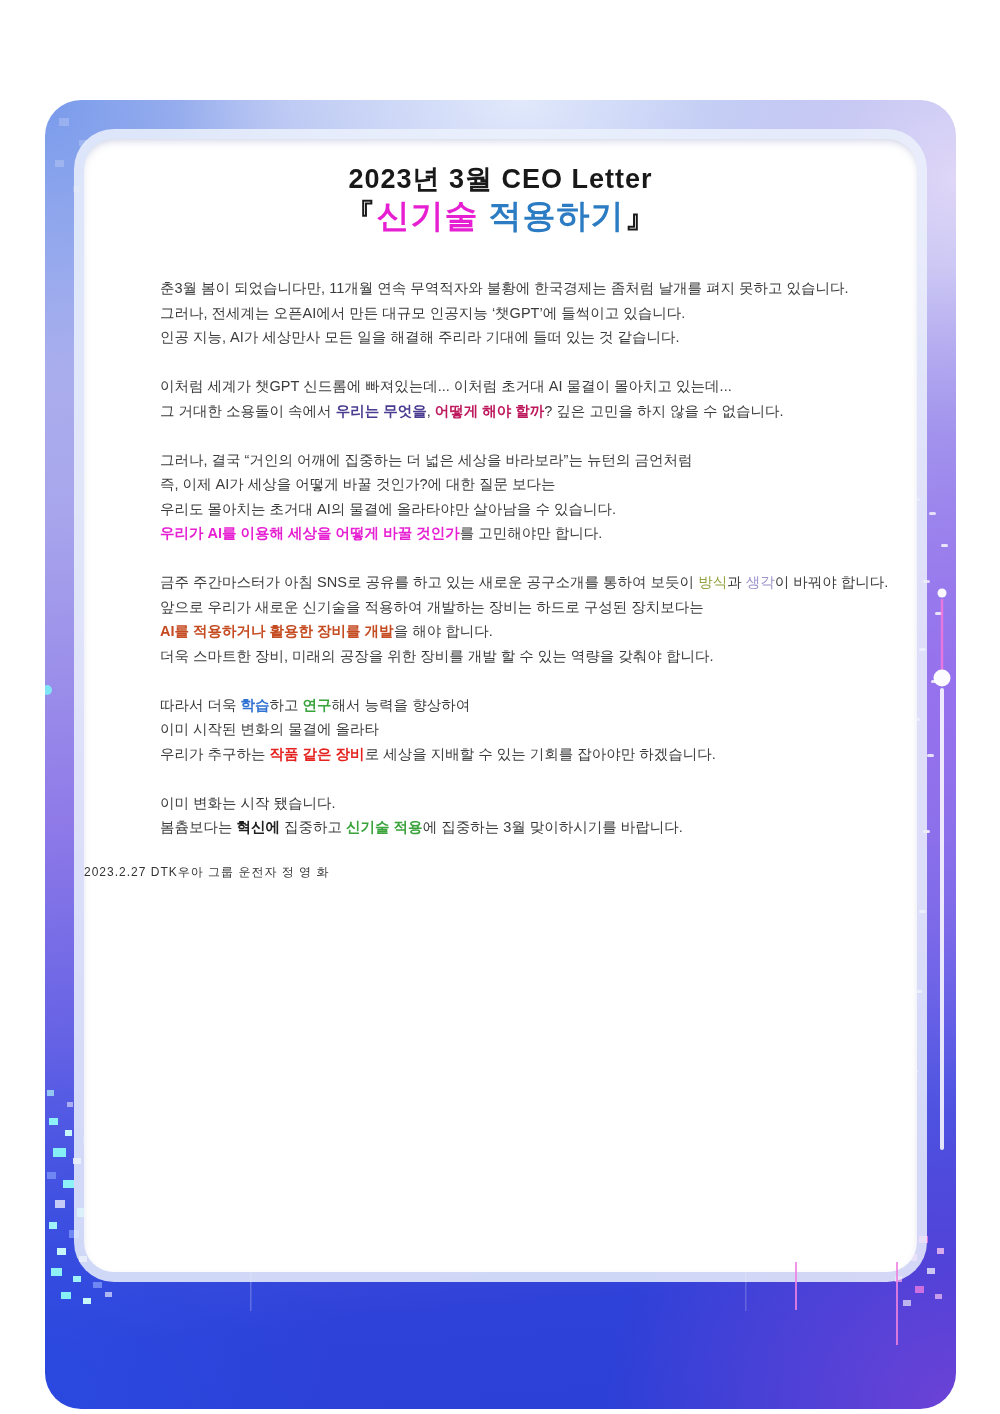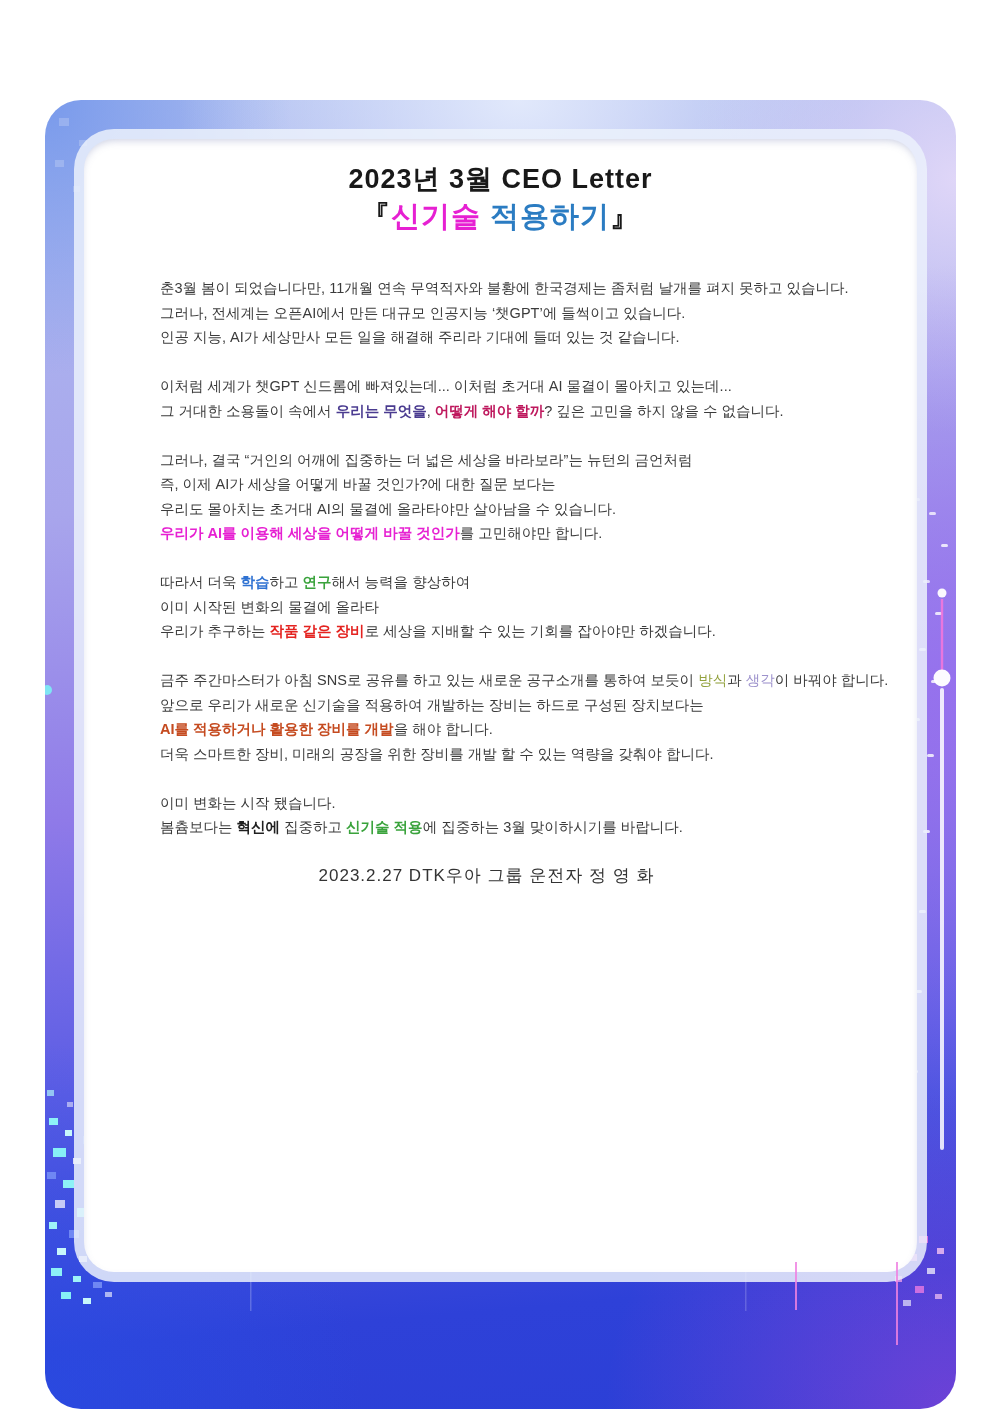--- a/index.html
+++ b/index.html
@@ -25,29 +25,29 @@
   }
   .card{
     left:39px;top:39px;width:833px;height:1133px;border-radius:30px;background:#ffffff;
     box-shadow:0 0 0 10px rgba(235,241,252,0.85), inset 0 4px 9px -3px rgba(95,105,165,0.35);
   }
   .title1{
     margin-top:23px;text-align:center;font-size:27px;font-weight:bold;color:#191919;
     letter-spacing:1px;line-height:34px;
   }
   .title2{
-    text-align:center;font-size:29px;font-weight:bold;color:#191919;line-height:40px;letter-spacing:1px;
+    text-align:center;font-size:33px;font-weight:bold;color:#191919;line-height:40px;letter-spacing:1px;
   }
   .letter-body{
     margin-top:40px;padding:0 40px 0 76px;font-size:14.5px;color:#3b3b3b;line-height:24.5px;
   }
   .paragraph{margin:0 0 24.5px 0;}
   .line{min-height:24.5px;white-space:nowrap;}
   .signature{
-    text-align:center;padding-right:28px;margin-top:17px;font-size:17px;color:#333333;letter-spacing:1px;
+    text-align:left;padding-right:28px;margin-top:17px;font-size:12px;color:#333333;letter-spacing:1px;
   }
   
   .seg-plain{}
   .seg-bracket{color:#191919;}
   .seg-title_magenta{color:#e620d2;}
   .seg-title_blue{color:#2b7cc2;}
   .seg-indigo{color:#4a3b90;font-weight:bold;}
   .seg-orange{color:#be185d;font-weight:bold;}
   .seg-magenta{color:#e620d2;font-weight:bold;text-align:right;}
   .seg-olive{color:#93a23e;}
@@ -185,31 +185,31 @@
           <div class="line"><span class="seg-plain">이처럼 세계가 챗GPT 신드롬에 빠져있는데... 이처럼 초거대 AI 물결이 몰아치고 있는데...</span></div>
           <div class="line"><span class="seg-plain">그 거대한 소용돌이 속에서 </span><span class="seg-indigo">우리는 무엇을</span><span class="seg-plain">, </span><span class="seg-orange">어떻게 해야 할까</span><span class="seg-plain">? 깊은 고민을 하지 않을 수 없습니다.</span></div>
         </div>
         <div class="paragraph">
           <div class="line"><span class="seg-plain">그러나, 결국 “거인의 어깨에 집중하는 더 넓은 세상을 바라보라”는 뉴턴의 금언처럼</span></div>
           <div class="line"><span class="seg-plain">즉, 이제 AI가 세상을 어떻게 바꿀 것인가?에 대한 질문 보다는</span></div>
           <div class="line"><span class="seg-plain">우리도 몰아치는 초거대 AI의 물결에 올라타야만 살아남을 수 있습니다.</span></div>
           <div class="line"><span class="seg-magenta">우리가 AI를 이용해 세상을 어떻게 바꿀 것인가</span><span class="seg-plain">를 고민해야만 합니다.</span></div>
         </div>
         <div class="paragraph">
-          <div class="line"><span class="seg-plain">따라서 더욱 </span><span class="seg-blue">학습</span><span class="seg-plain">하고 </span><span class="seg-green">연구</span><span class="seg-plain">해서 능력을 향상하여</span></div>
-          <div class="line"><span class="seg-plain">이미 시작된 변화의 물결에 올라타</span></div>
-          <div class="line"><span class="seg-plain">우리가 추구하는 </span><span class="seg-red">작품 같은 장비</span><span class="seg-plain">로 세상을 지배할 수 있는 기회를 잡아야만 하겠습니다.</span></div>
-        </div>
-        <div class="paragraph">
           <div class="line"><span class="seg-plain">금주 주간마스터가 아침 SNS로 공유를 하고 있는 새로운 공구소개를 통하여 보듯이 </span><span class="seg-olive">방식</span><span class="seg-plain">과 </span><span class="seg-lilac">생각</span><span class="seg-plain">이 바꿔야 합니다.</span></div>
           <div class="line"><span class="seg-plain">앞으로 우리가 새로운 신기술을 적용하여 개발하는 장비는 하드로 구성된 장치보다는</span></div>
           <div class="line"><span class="seg-brick">AI를 적용하거나 활용한 장비를 개발</span><span class="seg-plain">을 해야 합니다.</span></div>
           <div class="line"><span class="seg-plain">더욱 스마트한 장비, 미래의 공장을 위한 장비를 개발 할 수 있는 역량을 갖춰야 합니다.</span></div>
         </div>
         <div class="paragraph">
+          <div class="line"><span class="seg-plain">따라서 더욱 </span><span class="seg-blue">학습</span><span class="seg-plain">하고 </span><span class="seg-green">연구</span><span class="seg-plain">해서 능력을 향상하여</span></div>
+          <div class="line"><span class="seg-plain">이미 시작된 변화의 물결에 올라타</span></div>
+          <div class="line"><span class="seg-plain">우리가 추구하는 </span><span class="seg-red">작품 같은 장비</span><span class="seg-plain">로 세상을 지배할 수 있는 기회를 잡아야만 하겠습니다.</span></div>
+        </div>
+        <div class="paragraph">
           <div class="line"><span class="seg-plain">이미 변화는 시작 됐습니다.</span></div>
           <div class="line"><span class="seg-plain">봄츔보다는 </span><span class="seg-bold">혁신에</span><span class="seg-plain"> 집중하고 </span><span class="seg-green">신기술 적용</span><span class="seg-plain">에 집중하는 3월 맞이하시기를 바랍니다.</span></div>
         </div>
       </div>
     <div class="signature">2023.2.27  DTK우아 그룹 운전자 정 영 화</div>
   </div>
 </div>
 
 <div class="pink-line pl1"></div>
 <div class="pink-line pl2"></div>

